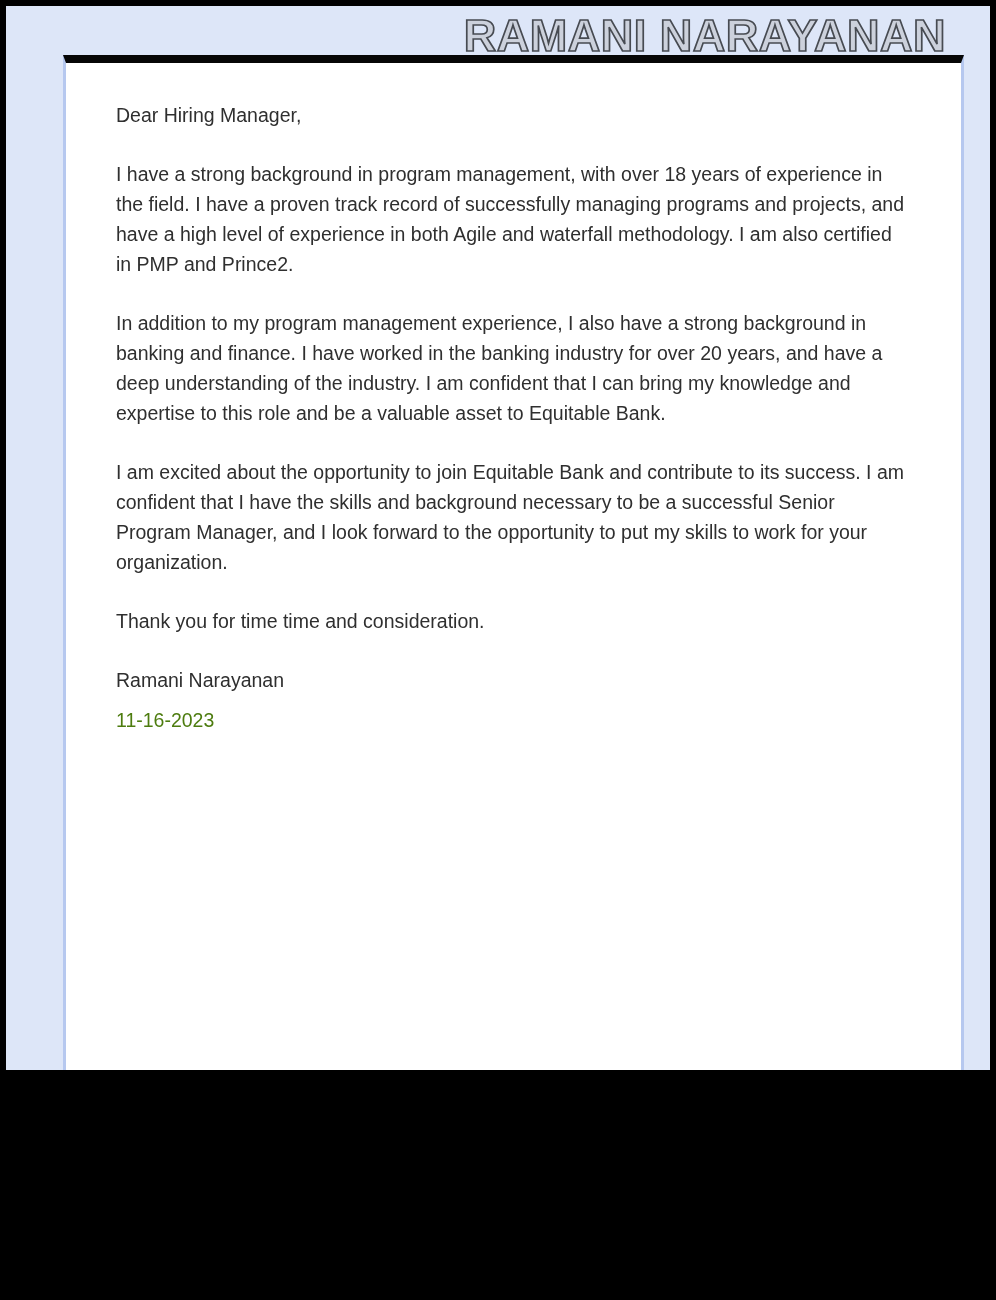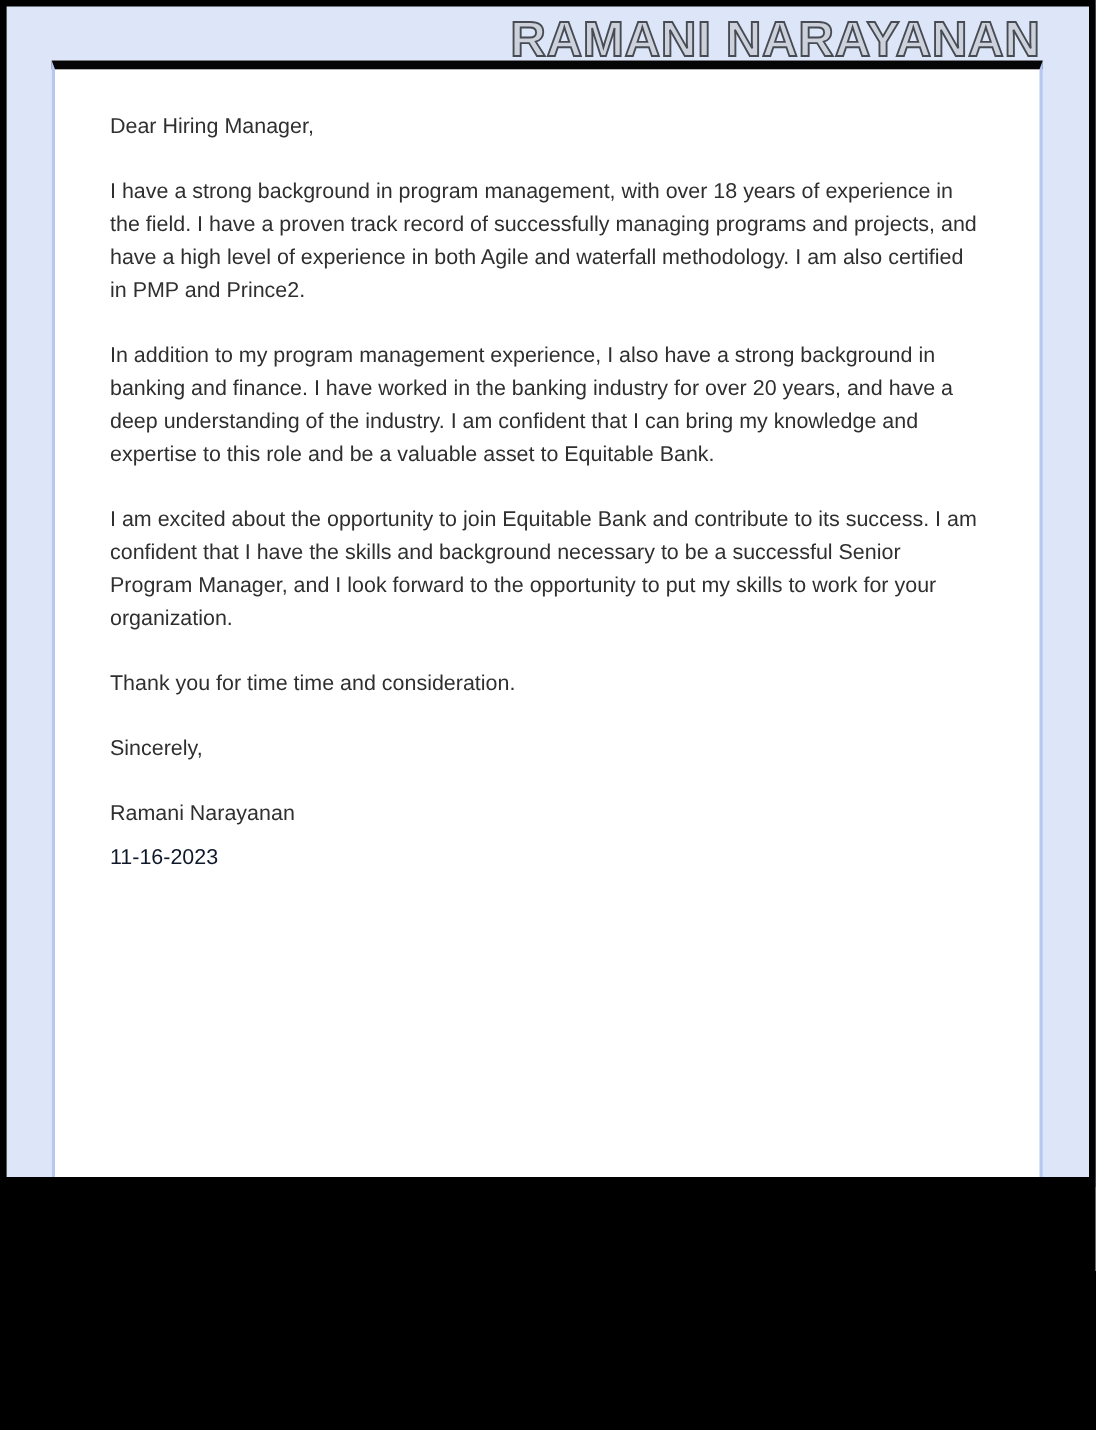--- a/index.html
+++ b/index.html
@@ -26,21 +26,21 @@
     font-size: 45px;
     font-weight: 600;
     letter-spacing: 0.5px;
     line-height: 48px;
     color: #ccd1dc;
     -webkit-text-stroke: 1.7px #474b52;
     white-space: nowrap;
   }
   .letter {
     position: absolute;
-    left: 41px;          
+    left: 57px;          
     top: 49px;           
     width: 901px;
     height: 1207px;
     box-sizing: border-box;
     background: #ffffff;
     border-top: 8px solid #060606;
     border-left: 3px solid #b6c8ef;
     border-right: 3px solid #b6c8ef;
     border-bottom: 3px solid #b6c8ef;
     padding: 37px 55px 0 50px;
@@ -49,21 +49,21 @@
     margin: 0 0 29px 0;
     font-size: 19.5px;
     line-height: 30px;
     color: #2f2f2f;
   }
   .letter p.signature {
     margin-bottom: 10px;
   }
   .letter p.date {
     margin: 0;
-    color: #0f172a;
+    color: #4d7c0f;
     cursor: pointer;
   }
   .watermark {
     position: absolute;
     right: 10px;
     bottom: 7px;
     font-size: 15px;
     color: #3b82f6;
   }
 </style>
@@ -80,21 +80,20 @@
 
 
     <p>I have a strong background in program management, with over 18 years of experience in the field. I have a proven track record of successfully managing programs and projects, and have a high level of experience in both Agile and waterfall methodology. I am also certified in PMP and Prince2.</p>
 
     <p>In addition to my program management experience, I also have a strong background in banking and finance. I have worked in the banking industry for over 20 years, and have a deep understanding of the industry. I am confident that I can bring my knowledge and expertise to this role and be a valuable asset to Equitable Bank.</p>
 
     <p>I am excited about the opportunity to join Equitable Bank and contribute to its success. I am confident that I have the skills and background necessary to be a successful Senior Program Manager, and I look forward to the opportunity to put my skills to work for your organization.</p>
 
     <p>Thank you for time time and consideration.</p>
 
-    <p>Sincerely,</p>
 
     <p class="signature">Ramani Narayanan</p>
 
     <p class="date">11-16-2023</p>
 
     <span class="watermark">Lazyapply.com</span>
 
   </div>
 
 </div>

